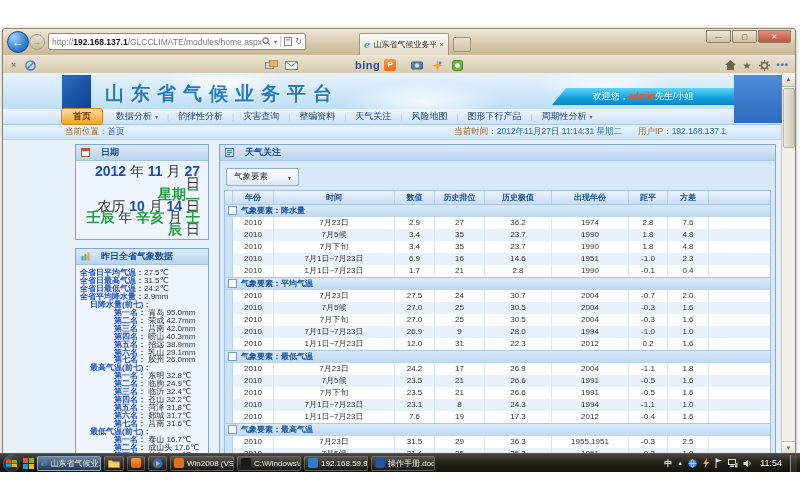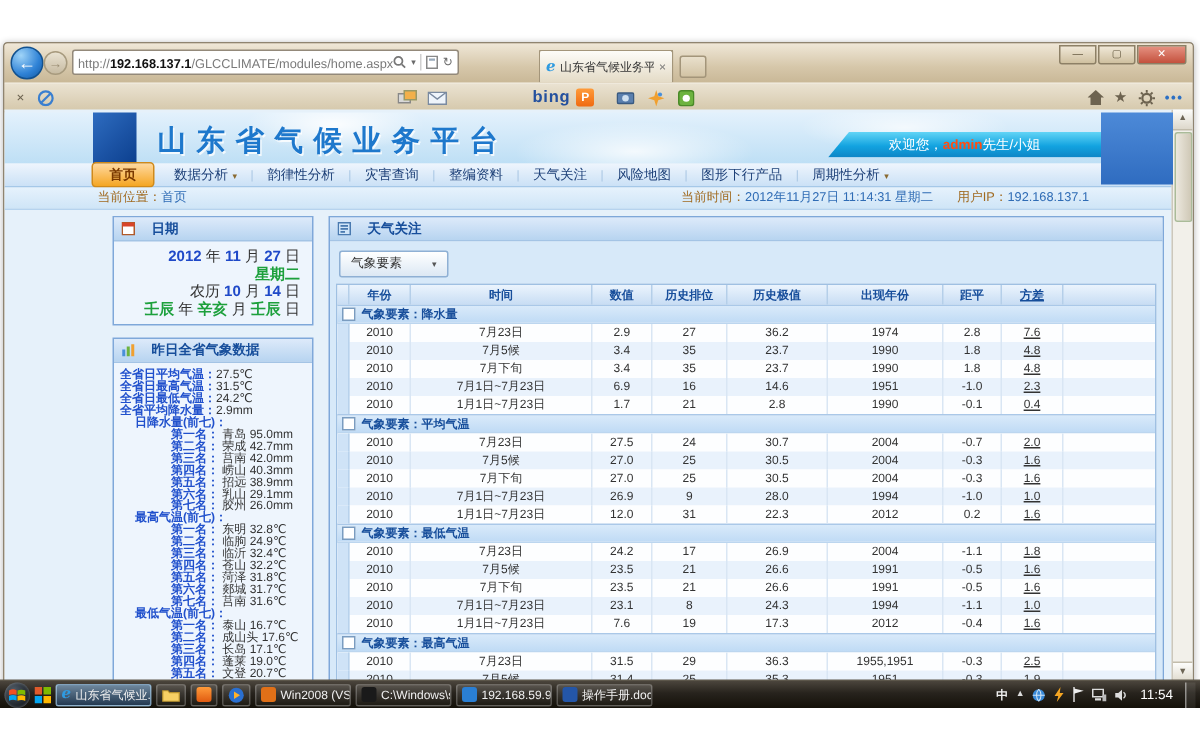--- a/index.html
+++ b/index.html
@@ -64,42 +64,42 @@
   .ib-label{color:#a06a20;}
   .ib-val{color:#2f6cb5;}
   .ib-right{margin-left:auto;display:flex;gap:16px;}
 
   .pagebody{position:absolute;left:0;top:67px;right:13px;bottom:0;display:flex;gap:10px;padding:4px 6px 0 72px;box-sizing:border-box;overflow:hidden;}
 
   .panel{border:1px solid #7fa8d9;background:#eef5fd;}
   .panel-h{height:15px;background:linear-gradient(#ddeafa,#b7d4f0);border-bottom:1px solid #a4c4e5;display:flex;align-items:center;gap:11px;padding:0 5px;font-size:9px;font-weight:bold;color:#174e9b;}
 
   .sidebar{width:134px;flex:none;display:flex;flex-direction:column;}
-  .date-body{padding:5px 8px 4px 4px;font-size:10px;line-height:11.5px;text-align:right;color:#333;}
+  .date-body{padding:5px 8px 4px 4px;font-size:14px;line-height:11.5px;text-align:right;color:#333;}
   .num{color:#1f49c8;font-weight:bold;}
   .green{color:#1da03c;font-weight:bold;}
   .stats-panel{margin-top:8px;flex:1;}
   .stats-body{padding:4px 2px 2px 4px;font-size:8px;line-height:7.95px;color:#333;white-space:nowrap;}
   .s-label{color:#2050cc;font-weight:bold;margin-top:10px;}
   .s-val{color:#333;}
   .rank-head{padding-left:10px;}
   .rank-row{padding-left:34px;}
 
   .mainarea{flex:1;display:flex;flex-direction:column;}
   .main-panel{flex:1;display:flex;flex-direction:column;overflow:hidden;}
   .main-body{flex:1;background:#d7e9f9;padding:4px;overflow:hidden;}
   .filter-btn{display:inline-flex;align-items:center;gap:20px;padding:2px 7px;font-size:8.5px;color:#333;background:linear-gradient(#ffffff,#dce8f4);border:1px solid #8fb0d4;border-radius:2px;margin:2px 0 4px 2px;}
   .filter-btn .dd{font-size:6px;color:#555;}
 
   .grid{border:1px solid #9fc0e2;background:#fff;}
   .t-head{display:flex;height:13px;background:linear-gradient(#ebf4fd,#c8ddf4);font-size:8px;font-weight:bold;color:#174e9b;align-items:stretch;text-align:center;}
   .t-head .cell{border-right:1px solid #b5cfe9;line-height:13px;text-align:center;}
   .cell{flex:none;overflow:hidden;white-space:nowrap;box-sizing:border-box;}
   .w-strip{width:8px;}
-  .w0{width:41px;}.w1{width:121px;}.w2{width:40px;}.w3{width:50px;}.w4{width:67px;}.w5{width:77px;}.w6{width:39px;}.w7{width:41px;text-decoration:underline;}
+  .w0{width:41px;}.w1{width:121px;}.w2{width:40px;}.w3{width:50px;}.w4{width:67px;}.w5{width:77px;}.w6{width:39px;}.w7{width:41px;}
   .w-fill{flex:1 1 auto;border-right:none !important;}
   .t-group{display:flex;align-items:center;height:11px;background:linear-gradient(#d9eafa,#c0dbf5);border-top:1px solid #aac8e8;border-bottom:1px solid #bcd6ef;font-size:8px;font-weight:bold;color:#174e9b;gap:4px;padding-left:3px;text-align:right;}
   .chk{width:7px;height:7px;background:#fff;border:1px solid #7a9cc0;flex:none;}
   .t-row{display:flex;height:12px;font-size:8px;color:#333;text-align:center;align-items:stretch;}
   .t-row .cell{border-right:1px solid #d9e6f4;line-height:12px;}
   .t-row .strip{background:#cfe3f7;border-right:1px solid #b8d2ec;}
   .t-row.odd{background:#fdfeff;}
   .t-row.even{background:#e9f2fc;}
 
   

